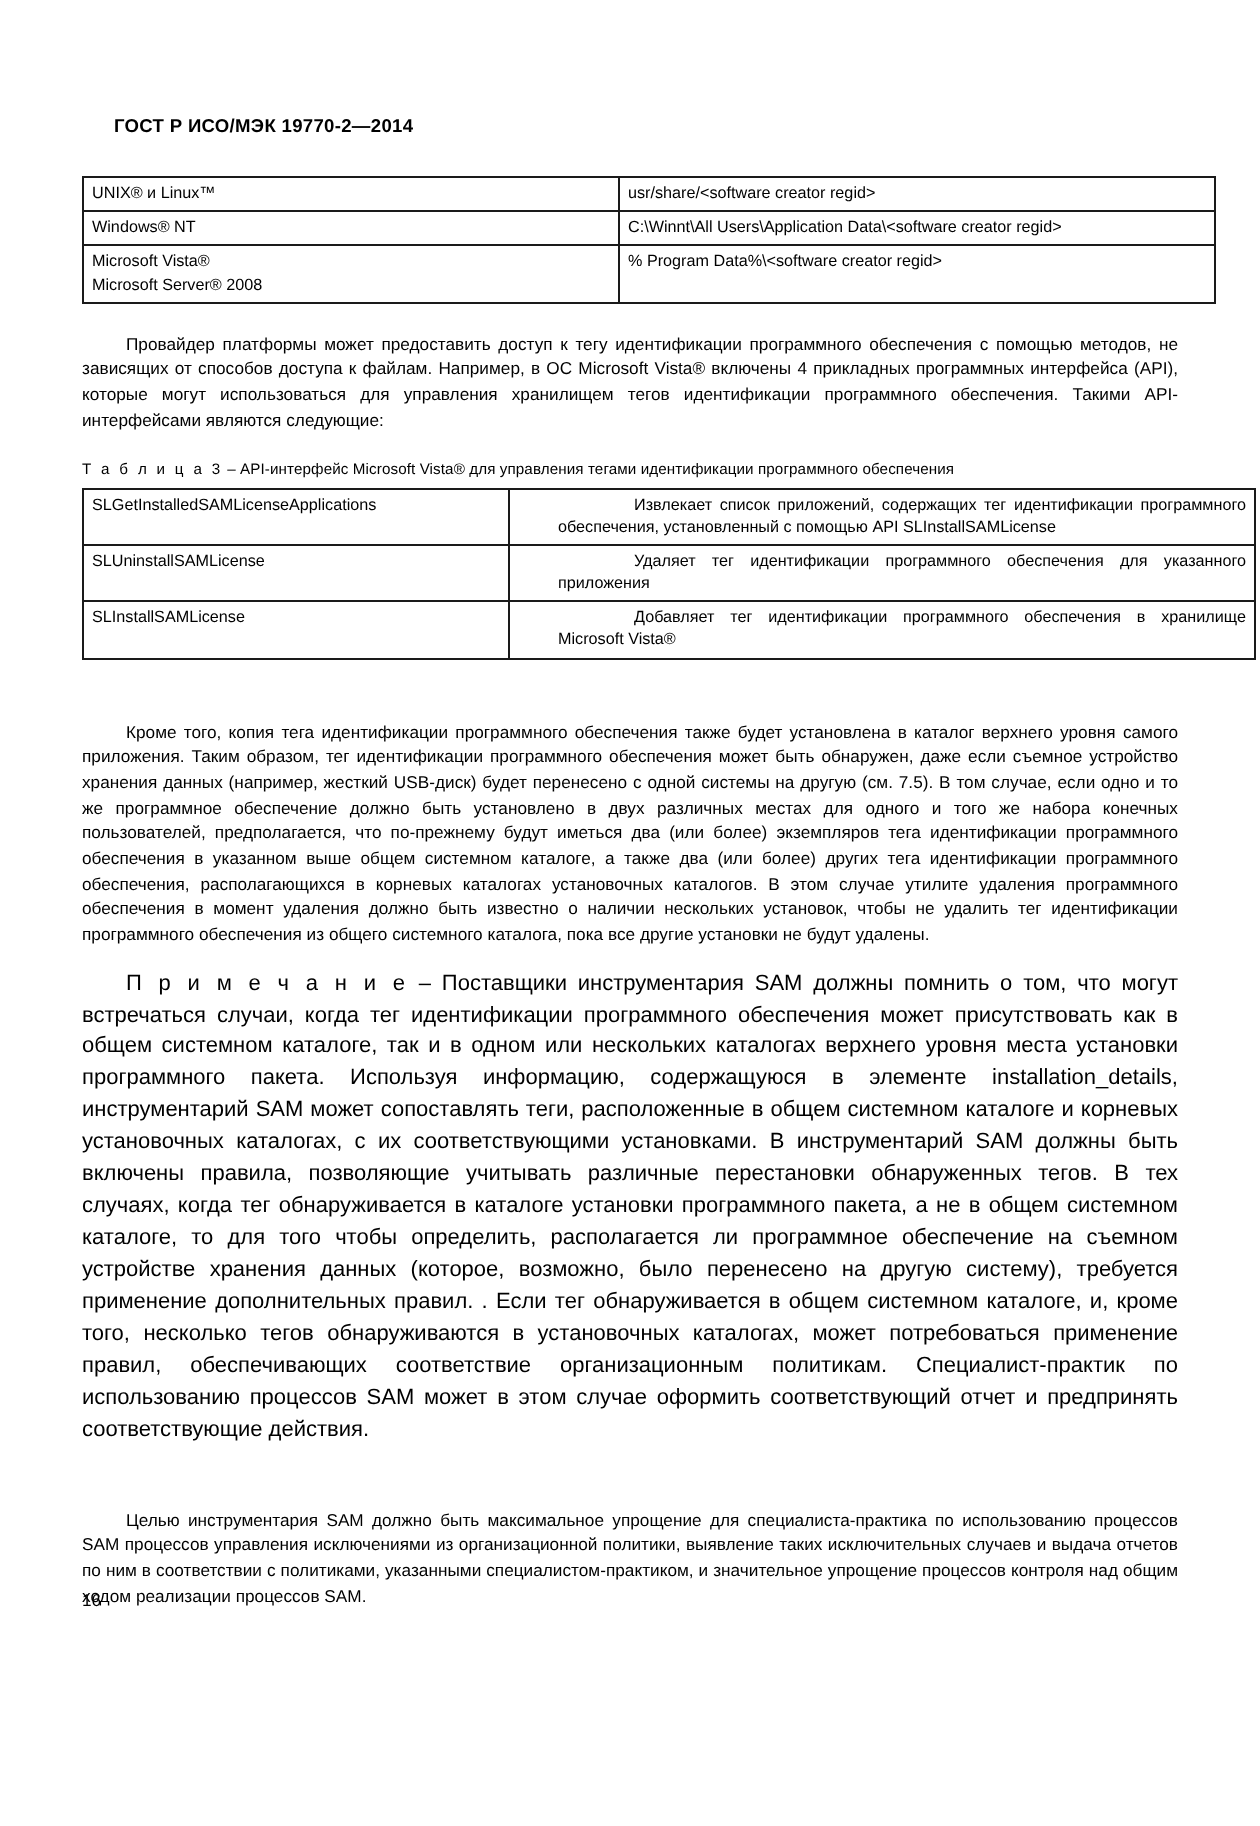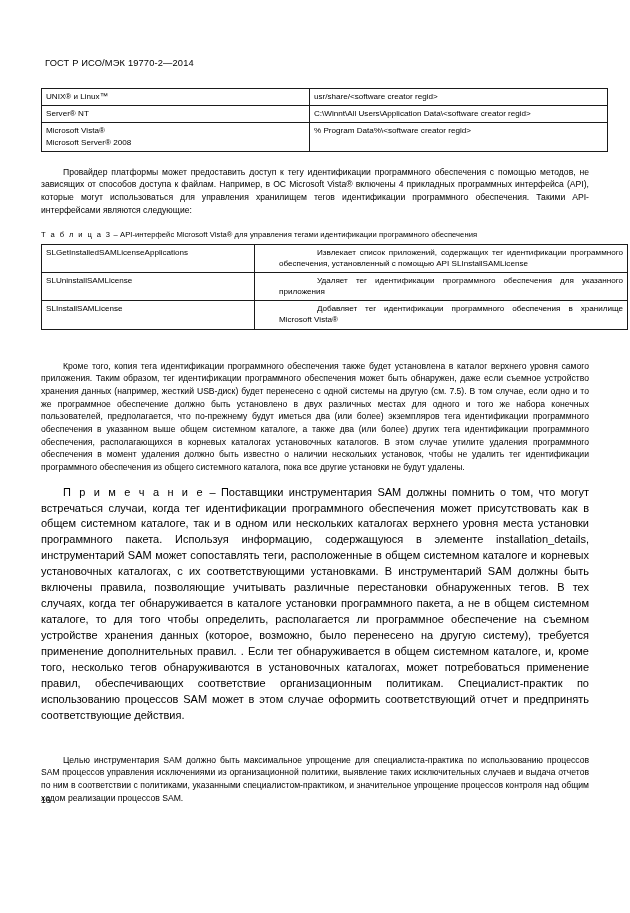--- a/index.html
+++ b/index.html
@@ -25,23 +25,23 @@
   }
   .content {
     position: absolute;
     left: 41px;
     top: 58px;
     width: 548px;
   }
 
   .doc-header {
     font-size: 9.3px;
-    font-weight: normal;
+    font-weight: bold;
     letter-spacing: 0.15px;
-    margin: 0 0 19px 4px;
+    margin: 0 0 19px 16px;
     line-height: 1.2;
   }
 
   .table-caption {
     font-size: 8.2px;
     font-style: italic;
     margin: 0 0 5px 0;
     line-height: 1.2;
   }
   .table-caption.t3 {
@@ -108,21 +108,21 @@
     <div class="doc-header">ГОСТ Р ИСО/МЭК 19770-2—2014</div>
 
 
     <table class="doc-table t2">
       <tbody>
         <tr>
           <td class="c1">UNIX® и Linux™</td>
           <td class="c2">usr/share/&lt;software creator regid&gt;</td>
         </tr>
         <tr>
-          <td class="c1">Server® NT</td>
+          <td class="c1">Windows® NT</td>
           <td class="c2">C:\Winnt\All Users\Application Data\&lt;software creator regid&gt;</td>
         </tr>
         <tr>
           <td class="c1">Microsoft Vista®<br>Microsoft Server® 2008</td>
           <td class="c2">% Program Data%\&lt;software creator regid&gt;</td>
         </tr>
       </tbody>
     </table>
 
     <p class="body first">Провайдер платформы может предоставить доступ к тегу идентификации программного обеспечения с помощью методов, не зависящих от способов доступа к файлам. Например, в ОС Microsoft Vista® включены 4 прикладных программных интерфейса (API), которые могут использоваться для управления хранилищем тегов идентификации программного обеспечения. Такими API-интерфейсами являются следующие:</p>

